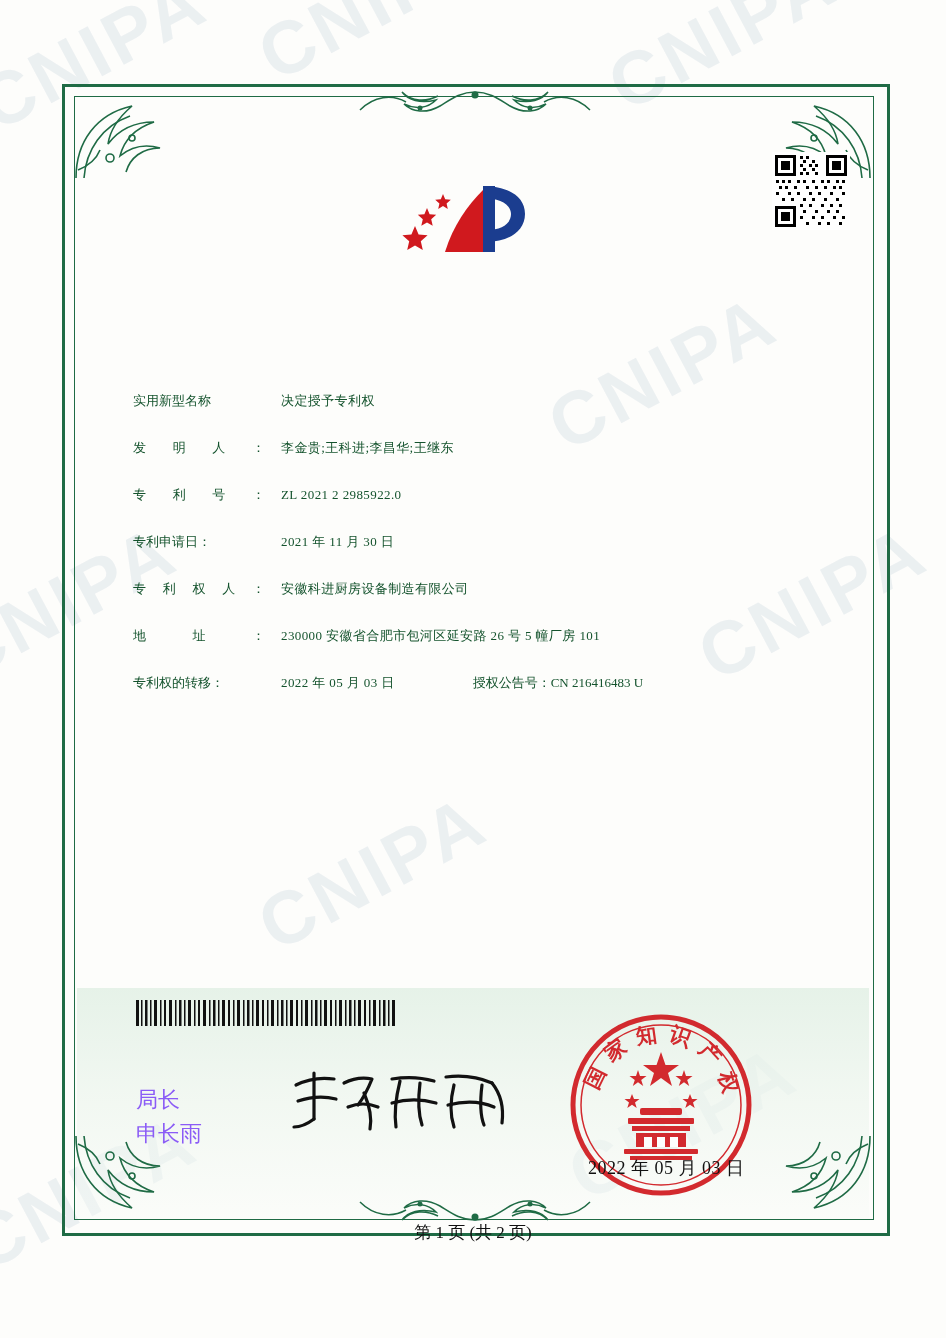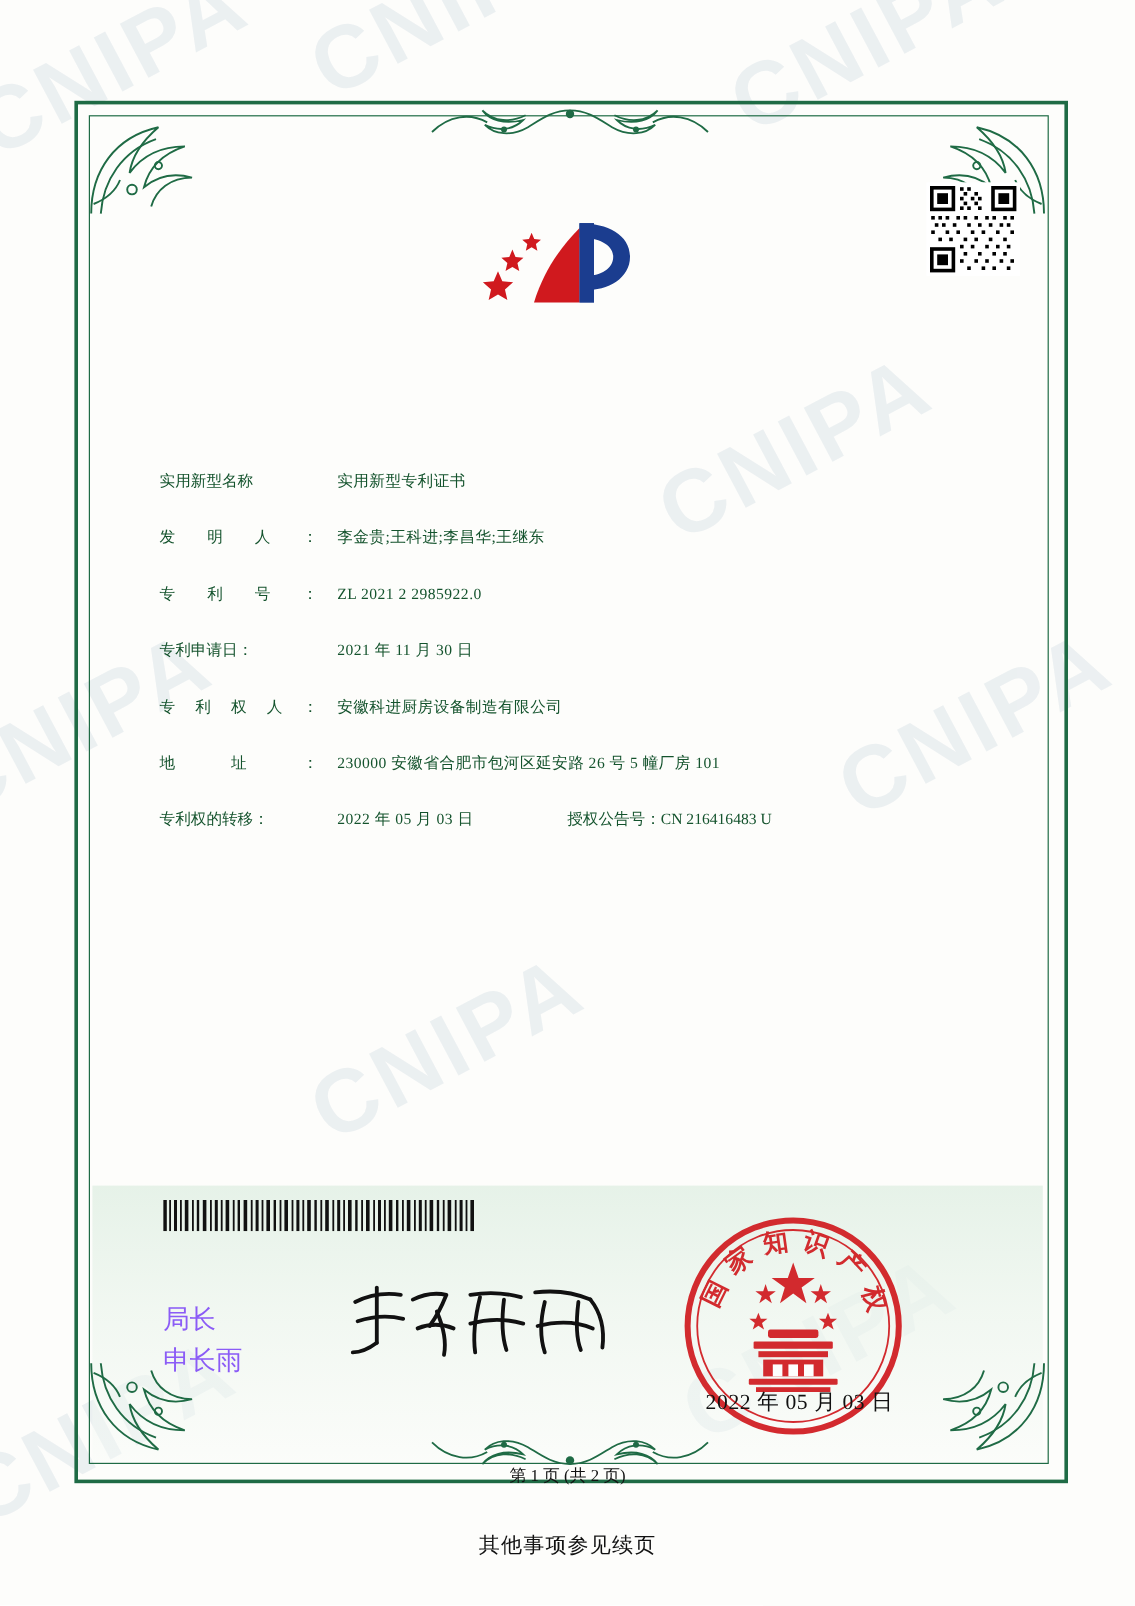--- a/index.html
+++ b/index.html
@@ -242,21 +242,21 @@
     font-size: 18px;
     color: #111;
     letter-spacing: .5px;
   }
 
   .page-no {
     position: absolute;
     left: 0; right: 0;
     top: 1221px;
     text-align: center;
-    font-size: 14px;
+    font-size: 17px;
     color: #111;
   }
   .footer-note {
     position: absolute;
     left: 0; right: 0;
     top: 1275px;
     text-align: center;
     font-size: 17.5px;
     color: #111;
     letter-spacing: 1px;
@@ -440,21 +440,21 @@
         <rect x="100" y="18" width="12" height="66" fill="#1b3d8f"></rect>
         <path d="M112 84 L100 84 L100 18 L112 18 Z" fill="#1b3d8f"></path>
       </svg>
     </div>
 
 
     <div class="fields">
 
       <div class="field-row">
         <div class="field-label">实用新型名称</div>
-        <div class="field-value">实用新型专利证书</div>
+        <div class="field-value">决定授予专利权</div>
       </div>
 
       <div class="field-row">
         <div class="field-label spaced">
           <span>发</span>
           <span>明</span>
           <span>人</span>
           <span>：</span>
         </div>
         <div class="field-value">李金贵;王科进;李昌华;王继东</div>
@@ -620,16 +620,15 @@
           </defs>
           <text font-family="'DejaVu Serif','Liberation Serif',serif" font-size="21" font-weight="bold" fill="#d0191e" letter-spacing="10">
             <textPath href="#sealTextTop" startOffset="7%">国家知识产权局</textPath>
           </text>
         </g>
       </svg>
     </div>
     <div class="seal-date">2022 年 05 月 03 日</div>
 
     <div class="page-no">第 1 页 (共 2 页)</div>
-    <div class="footer-note">其他事项参见续页</div>
 
   </div>
 </div>
 
 </body></html>

